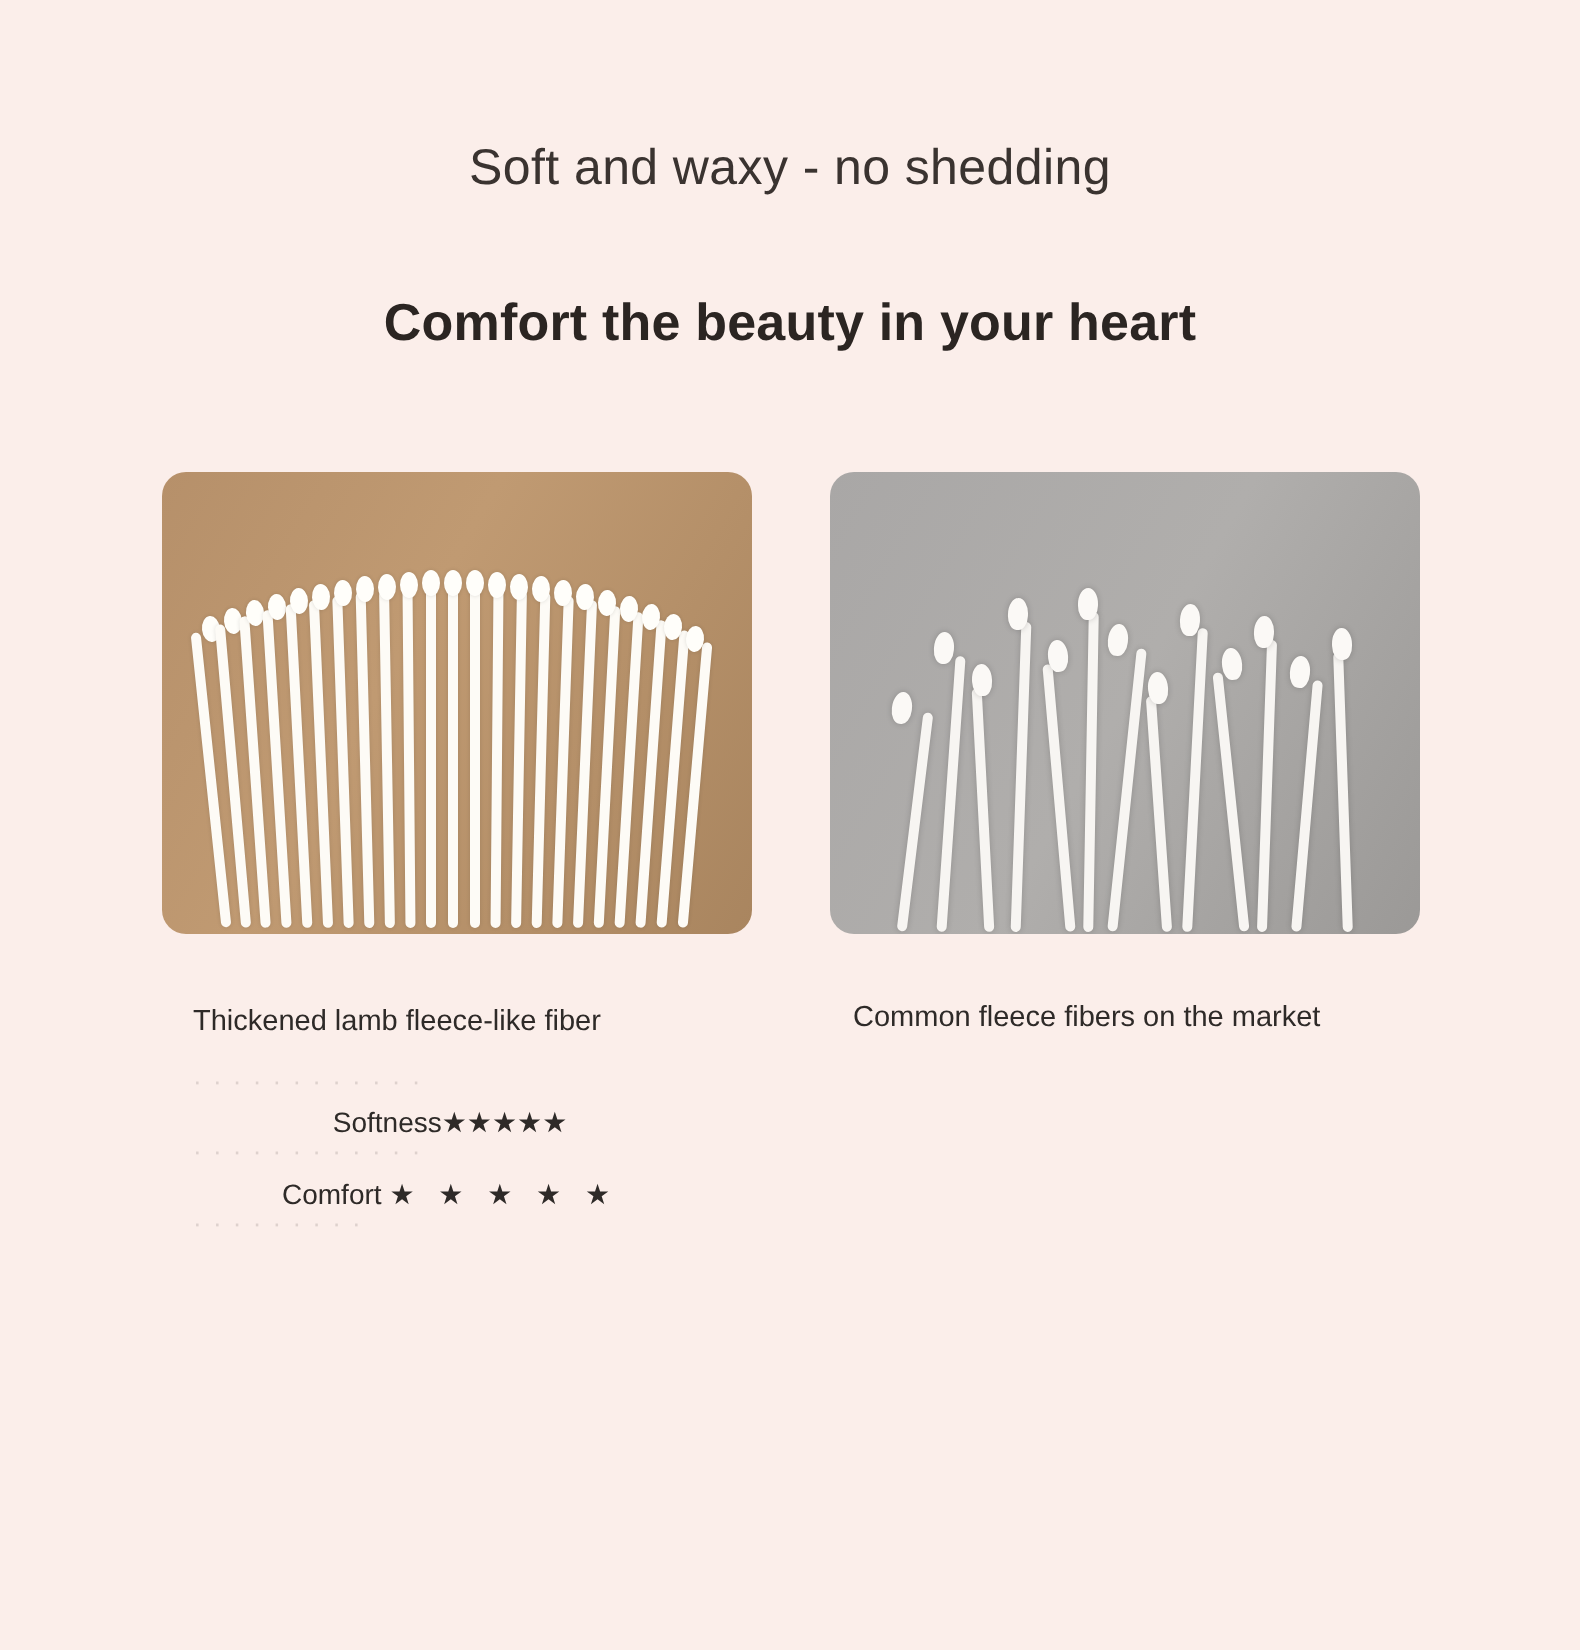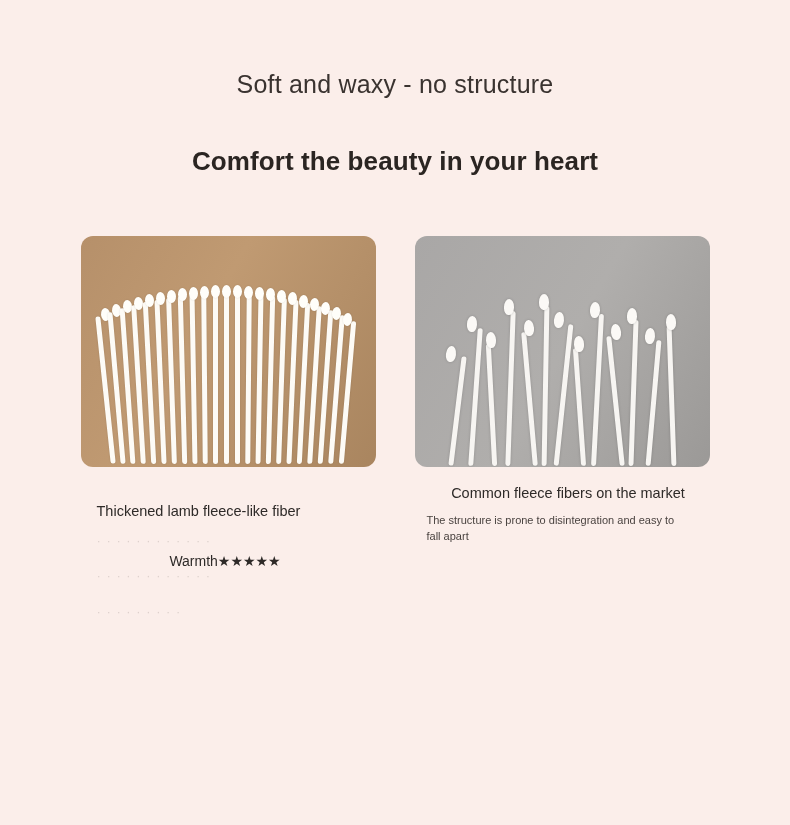--- a/index.html
+++ b/index.html
@@ -105,22 +105,21 @@
     box-shadow: 0 0 3px rgba(0,0,0,0.18);
   }
   .caption-title {
     font-size: 14.5px;
     color: #2e2a28;
     margin-top: 36px;
     padding-left: 16px;
   }
   .col.right .caption-title {
     padding-left: 12px;
-    margin-top: 18px;
-    text-align: center;
+    margin-top: 34px;
   }
   .caption-sub {
     font-size: 11px;
     color: #4a4340;
     margin-top: 14px;
     padding-left: 16px;
     line-height: 1.45;
     max-width: 268px;
   }
   .col.right .caption-sub {
@@ -164,21 +163,21 @@
     height: 149px;
     background: linear-gradient(180deg, rgba(251,238,234,0) 0%, rgba(251,238,234,0.0) 100%);
     pointer-events: none;
   }
 </style>
 </head>
 <body>
 
 <div class="page">
 
-  <div class="headline">Soft and waxy - no structure</div>
+  <div class="headline">Soft and waxy - no shedding</div>
   <div class="subheadline">Comfort the beauty in your heart</div>
 
   <div class="compare">
 
     <div class="col left">
       <div class="photo left">
         <div class="swabs-left">
           <div class="stick" style="left:22px; top:80px; height:148px; transform:rotate(-6deg);"></div>
           <div class="tip" style="left:20px; top:72px; transform:rotate(-6deg);"></div>
           <div class="stick" style="left:33px; top:76px; height:152px; transform:rotate(-5deg);"></div>
@@ -227,21 +226,24 @@
           <div class="tip" style="left:262px; top:77px; transform:rotate(5deg);"></div>
         </div>
       </div>
       <div class="caption-title">Thickened lamb fleece-like fiber</div>
       <div class="ghost" style="top:297px;">· · · · · · · · · · · ·</div>
       <div class="ghost" style="top:332px;">· · · · · · · · · · · ·</div>
       <div class="ghost" style="top:368px;">· · · · · · · · ·</div>
 
       <div class="ratings">
         <div class="rating-row">
-          <span class="label">Warmth</span><span class="stars">★★★★★</span>
+          <span class="label">Softness</span><span class="stars">★★★★★</span>
+        </div>
+        <div class="rating-row">
+          <span class="label">Comfort </span><span class="stars spaced">★ ★ ★ ★ ★</span>
         </div>
       </div>
     </div>
 
     <div class="col right">
       <div class="photo right">
         <div class="swabs-right">
           <div class="stick" style="left:40px; top:120px; height:110px; transform:rotate(7deg);"></div>
           <div class="tip" style="left:31px; top:110px; transform:rotate(7deg);"></div>
           <div class="stick" style="left:58px; top:92px; height:138px; transform:rotate(4deg);"></div>
@@ -264,20 +266,19 @@
           <div class="tip" style="left:196px; top:88px; transform:rotate(-6deg);"></div>
           <div class="stick" style="left:216px; top:84px; height:146px; transform:rotate(2deg);"></div>
           <div class="tip" style="left:212px; top:72px; transform:rotate(2deg);"></div>
           <div class="stick" style="left:236px; top:104px; height:126px; transform:rotate(5deg);"></div>
           <div class="tip" style="left:230px; top:92px; transform:rotate(5deg);"></div>
           <div class="stick" style="left:254px; top:90px; height:140px; transform:rotate(-2deg);"></div>
           <div class="tip" style="left:251px; top:78px; transform:rotate(-2deg);"></div>
         </div>
       </div>
       <div class="caption-title">Common fleece fibers on the market</div>
-      <div class="caption-sub">The structure is prone to disintegration and easy to fall apart</div>
 
     </div>
 
   </div>
 
   <div class="panel-fade"></div>
 </div>
 
 </body></html>

